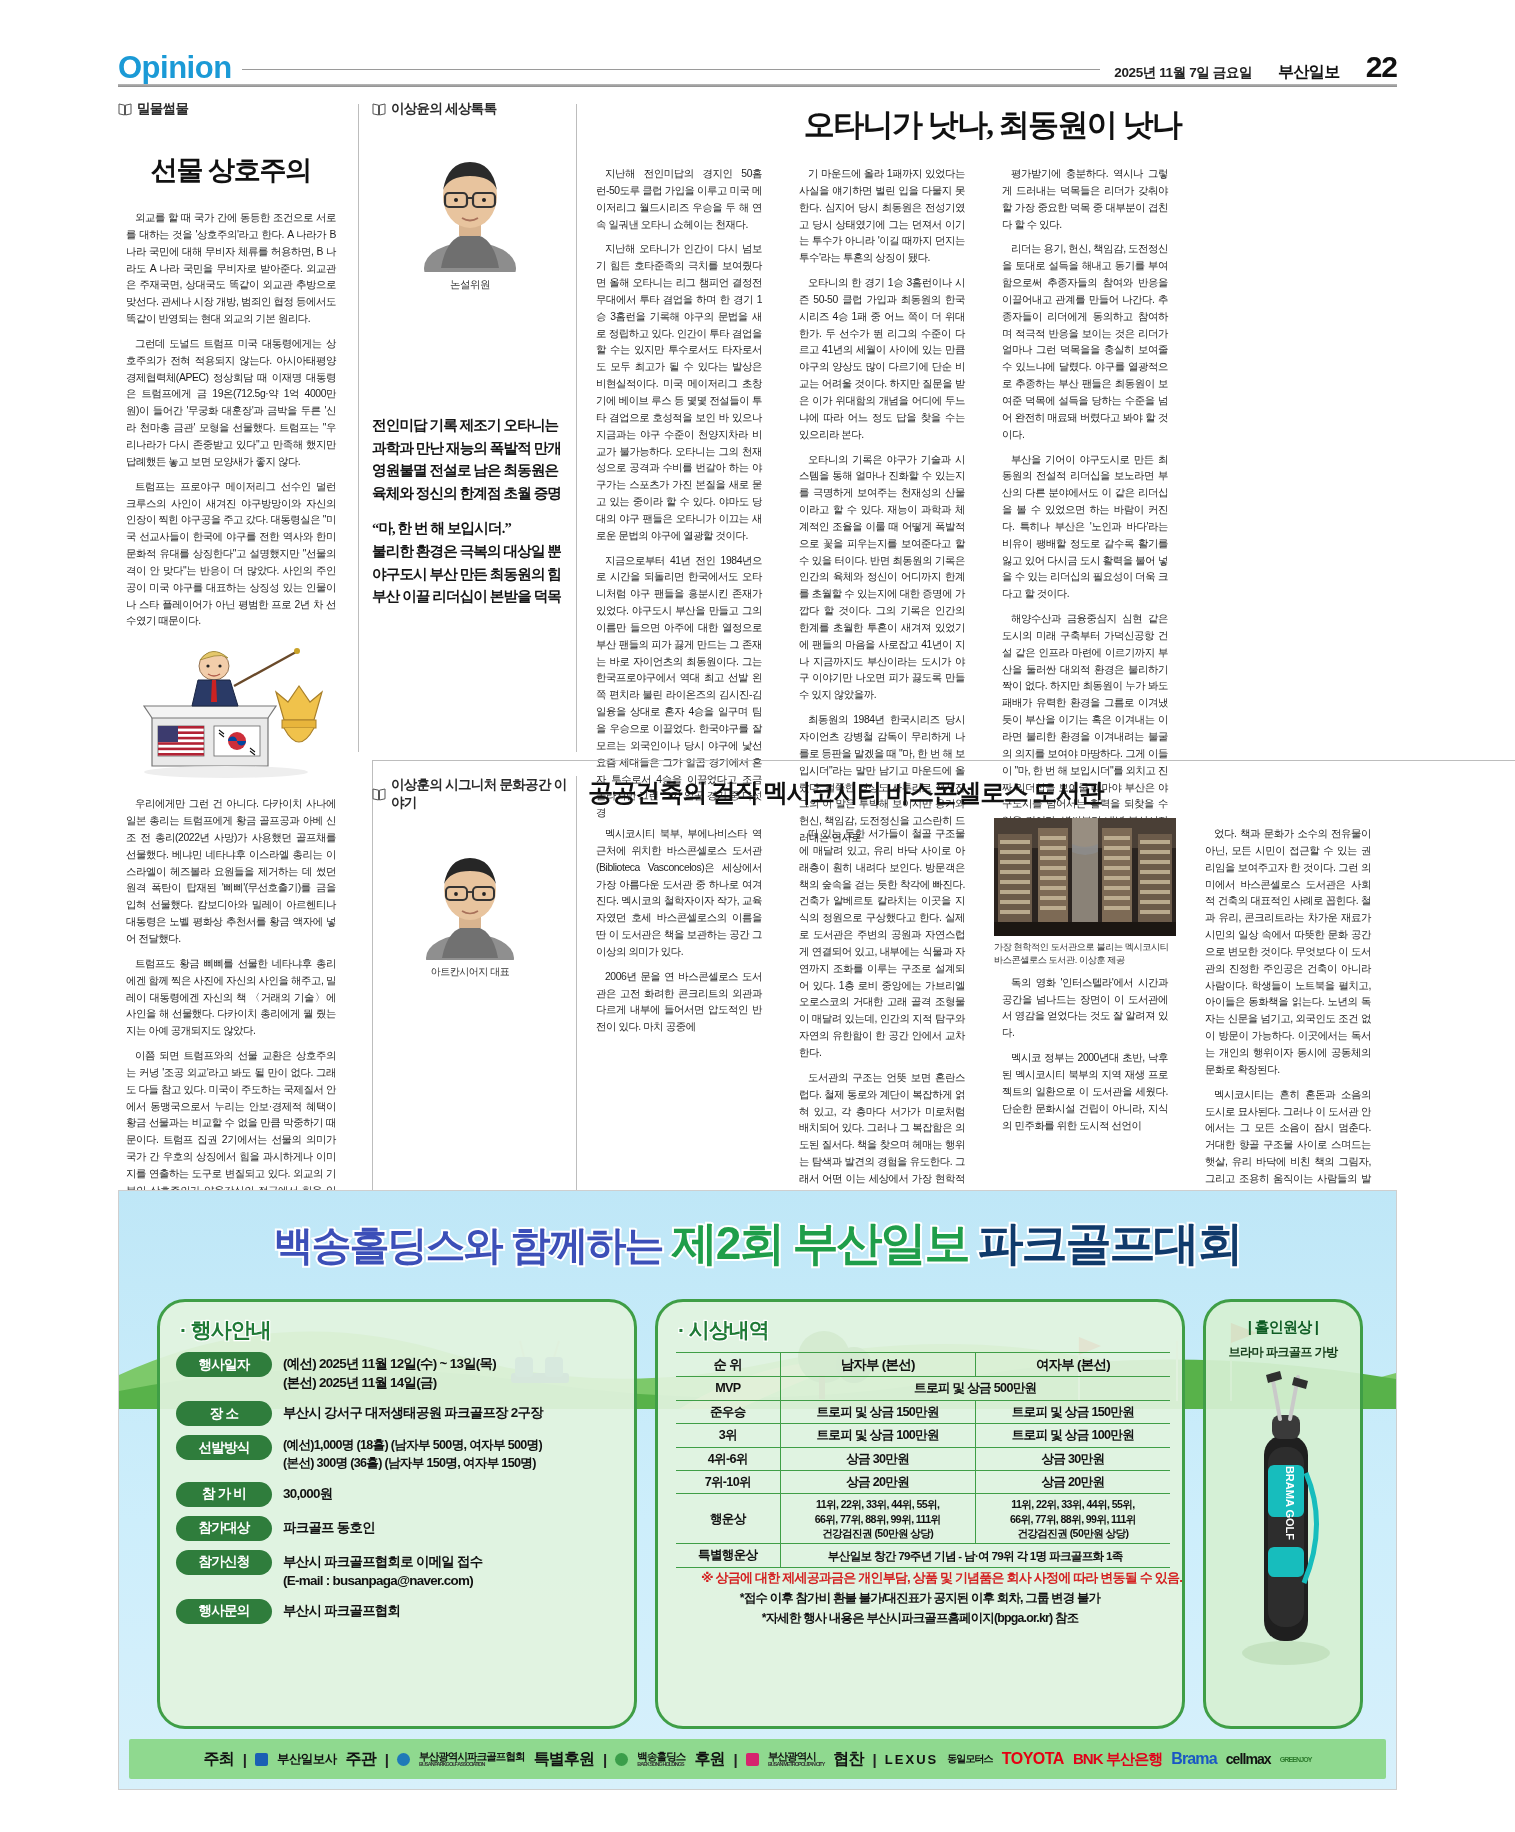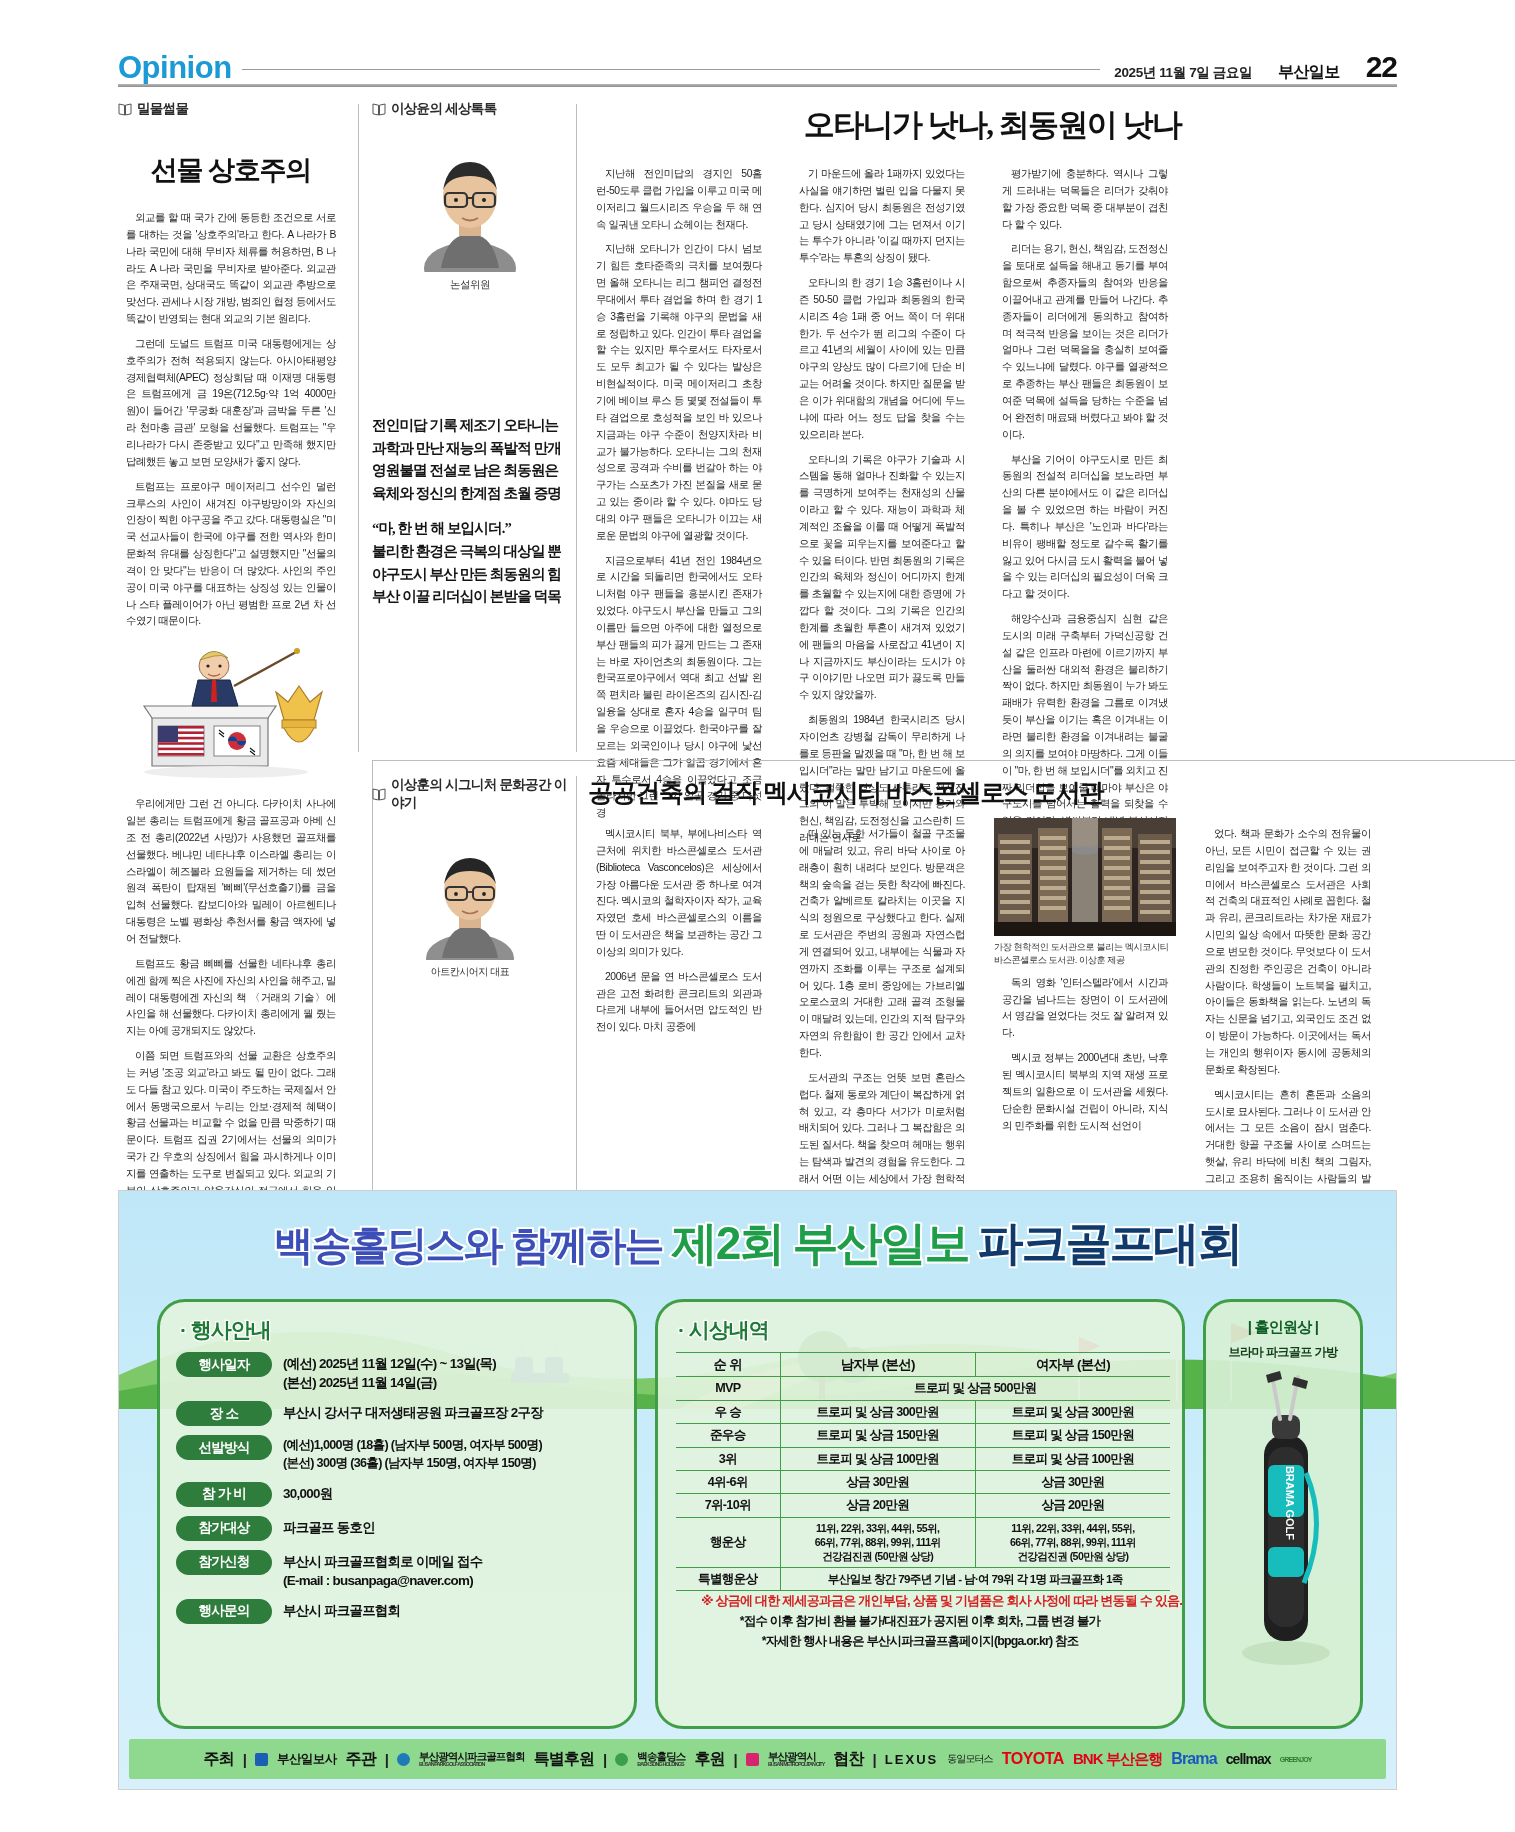--- a/index.html
+++ b/index.html
@@ -518,25 +518,20 @@
             <th>남자부 (본선)</th>
             <th>여자부 (본선)</th>
           </tr>
         </thead>
         <tbody>
           <tr>
             <td>MVP</td>
             <td colspan="2">트로피 및 상금 500만원</td>
           </tr>
           <tr>
-            <td>우 승</td>
-            <td>트로피 및 상금 300만원</td>
-            <td>트로피 및 상금 300만원</td>
-          </tr>
-          <tr>
             <td>준우승</td>
             <td>트로피 및 상금 150만원</td>
             <td>트로피 및 상금 150만원</td>
           </tr>
           <tr>
             <td>3위</td>
             <td>트로피 및 상금 100만원</td>
             <td>트로피 및 상금 100만원</td>
           </tr>
           <tr>
@@ -616,21 +611,21 @@
       <span class="sp-div">|</span>
       <span class="swatch" style="background:#d6246e;"></span>
       <span class="stack">
         <span style="font-size:10.5px;font-weight:800;">부산광역시</span>
         <span style="font-size:5.4px;font-weight:600;color:#333;">BUSAN METROPOLITAN CITY</span>
       </span>
 
       <span class="sp-label">협찬</span>
       <span class="sp-div">|</span>
       <span style="font-size:13px;font-weight:800;letter-spacing:2px;">LEXUS</span>
-      <span style="font-size:10px;font-weight:400;text-align:center;">동일모터스</span>
+      <span style="font-size:10px;font-weight:700;text-align:center;">동일모터스</span>
       <span class="sp-toyota">TOYOTA</span>
       <span class="sp-bnk">BNK 부산은행</span>
       <span class="sp-brama">Brama</span>
       <span class="sp-cellmax">cellmax</span>
       <span style="font-size:7px;font-weight:800;color:#2c7a2c;">GREENJOY</span>
     </div>
   </div>
 
 </div>
 

